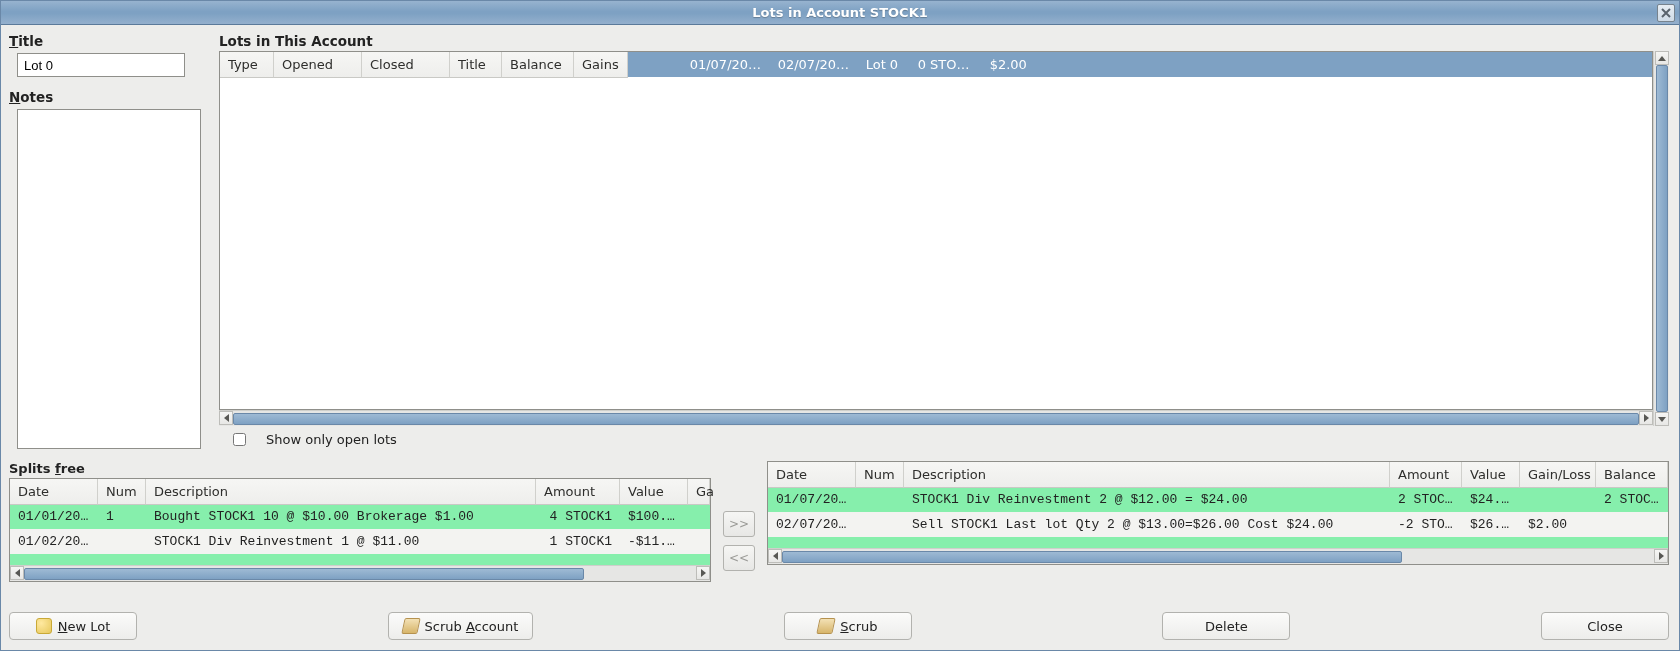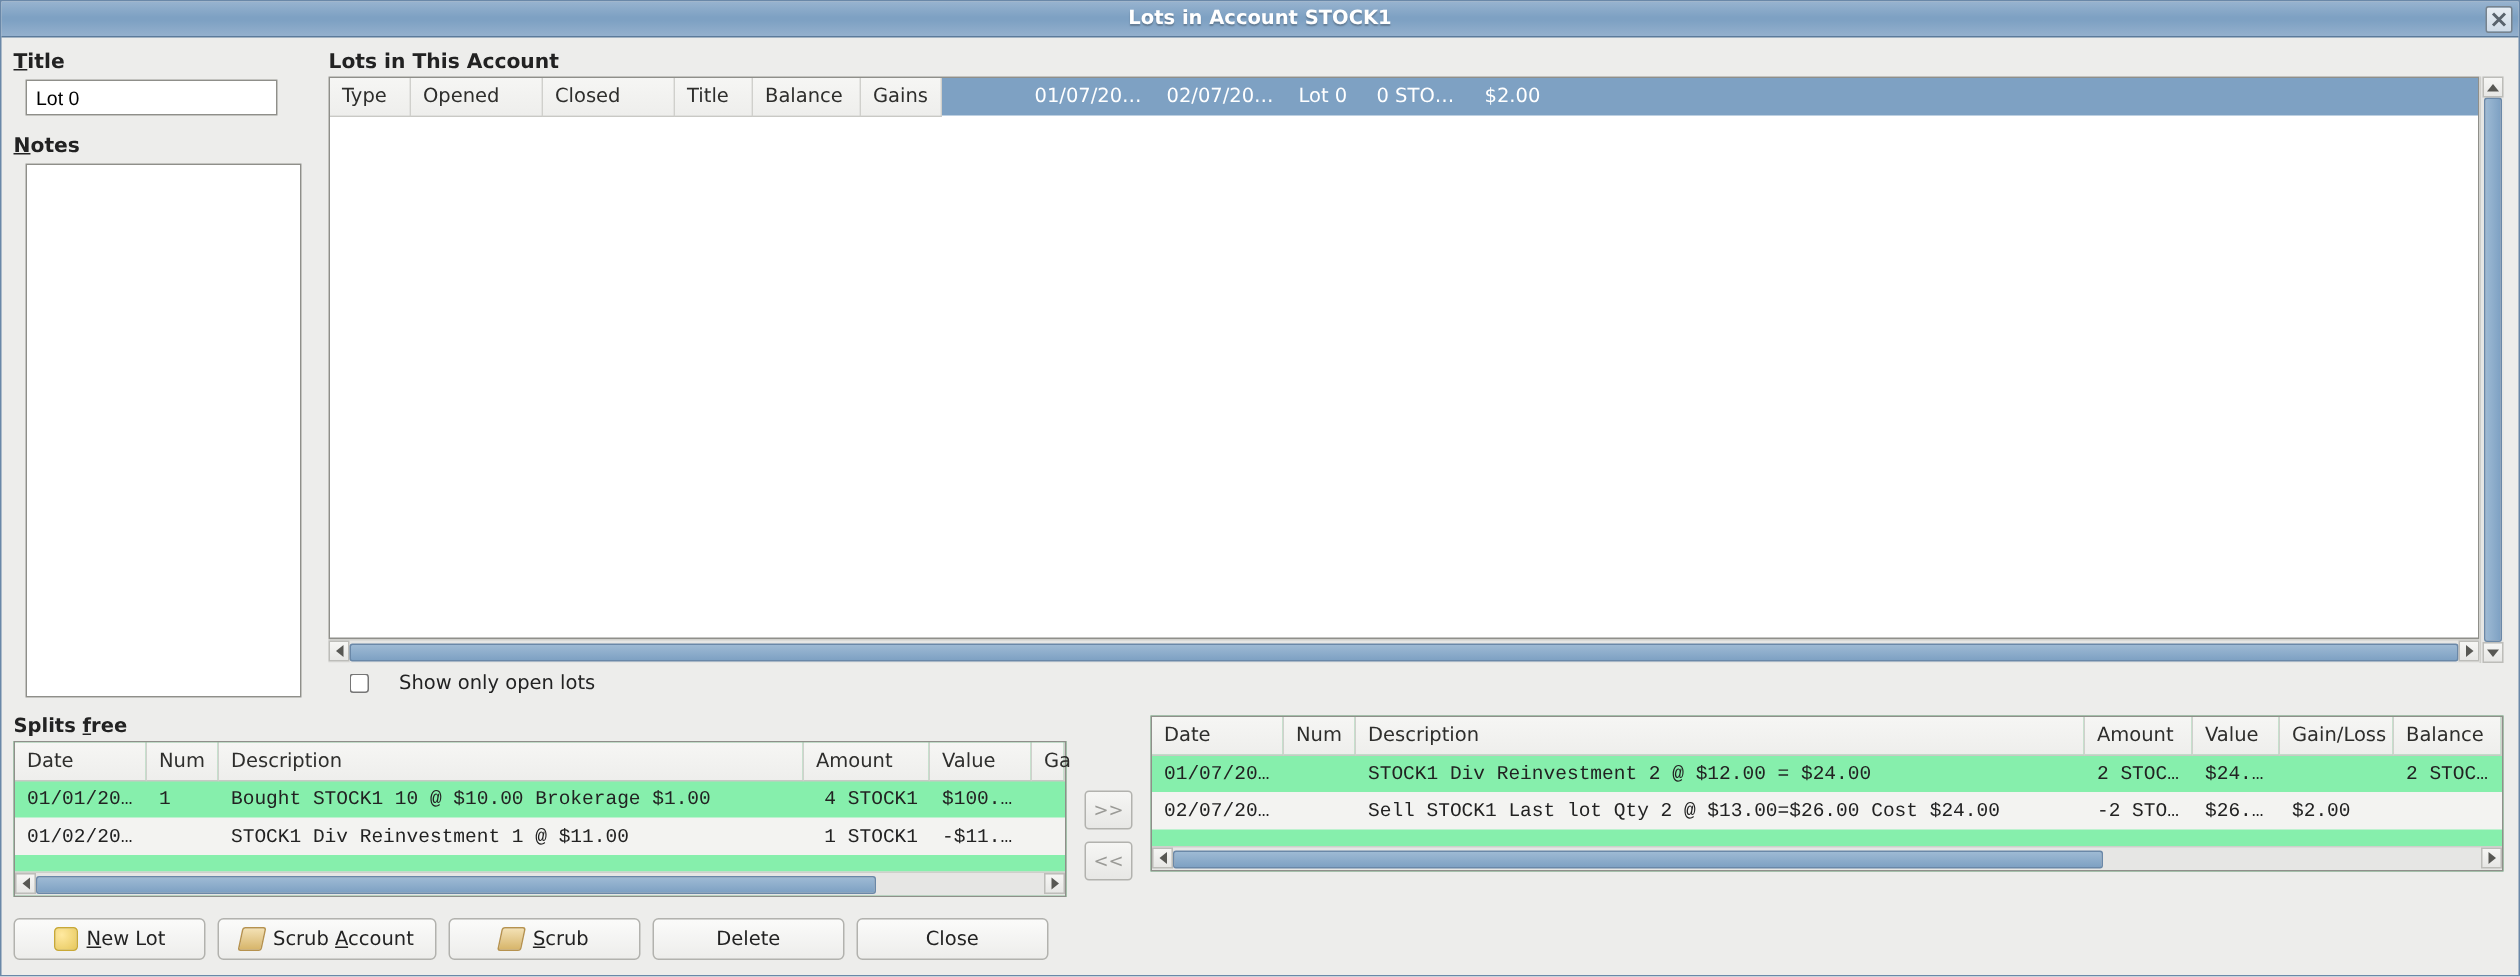--- a/index.html
+++ b/index.html
@@ -56,21 +56,21 @@
   .split-lbl { font-weight:bold; margin-bottom:2px; }
   .split-table { border:1px solid #8f8f8a; background:#86efac; display:flex; flex-direction:column; height:104px;}
   .split-body { flex:1; overflow:hidden;font-family:Liberation Mono, monospace; }
   
   .fw0{width:88px}.fw1{width:48px}.fw2{flex:1;min-width:260px}.fw3{width:84px;justify-content:flex-end;text-align:right}.fw4{width:68px;justify-content:flex-end;text-align:right}.fw5{width:22px}
   
   .iw0{width:88px}.iw1{width:48px}.iw2{flex:1;min-width:260px}.iw3{width:72px;justify-content:flex-end;text-align:right}.iw4{width:58px;justify-content:flex-end;text-align:right}.iw5{width:76px}.iw6{width:72px;justify-content:flex-end;text-align:right}
   .mid-buttons { display:flex; flex-direction:column; gap:8px; justify-content:center; align-items:center; padding-top:38px;}
   .mid-btn { width:32px; height:26px; border:1px solid #b2b2ae; border-radius:3px; background:linear-gradient(#f6f6f4,#e7e7e5); color:#9a9a96; font-size:12px; display:flex; align-items:center; justify-content:center;}
   
-  .btn-row { grid-column:1 / span 2; display:flex; justify-content:flex-start; gap:8px; margin-top:8px;}
+  .btn-row { grid-column:1 / span 2; display:flex; justify-content:space-between; gap:8px; margin-top:24px;}
   .btn { min-width:128px; height:28px; border:1px solid #b2b2ae; border-radius:4px; background:linear-gradient(#fbfbfa,#ededeb); display:flex; align-items:center; justify-content:center; gap:6px; font-size:13px; padding:0 14px;}
   .icon-key,.icon-broom{width:16px;height:16px;display:inline-block}
   .icon-key{background:radial-gradient(circle at 30% 30%,#ffe9a0,#e7c85c);border:1px solid #c9a936;border-radius:3px}
   .icon-broom{background:linear-gradient(#f3e1b5,#d7b56a);border:1px solid #b6924e;border-radius:2px; transform:skewX(-12deg);}
   
   .partial .thumb{flex:0 0 560px}
   .partial .track{flex:1}
 </style>
 </head>
 <body>

